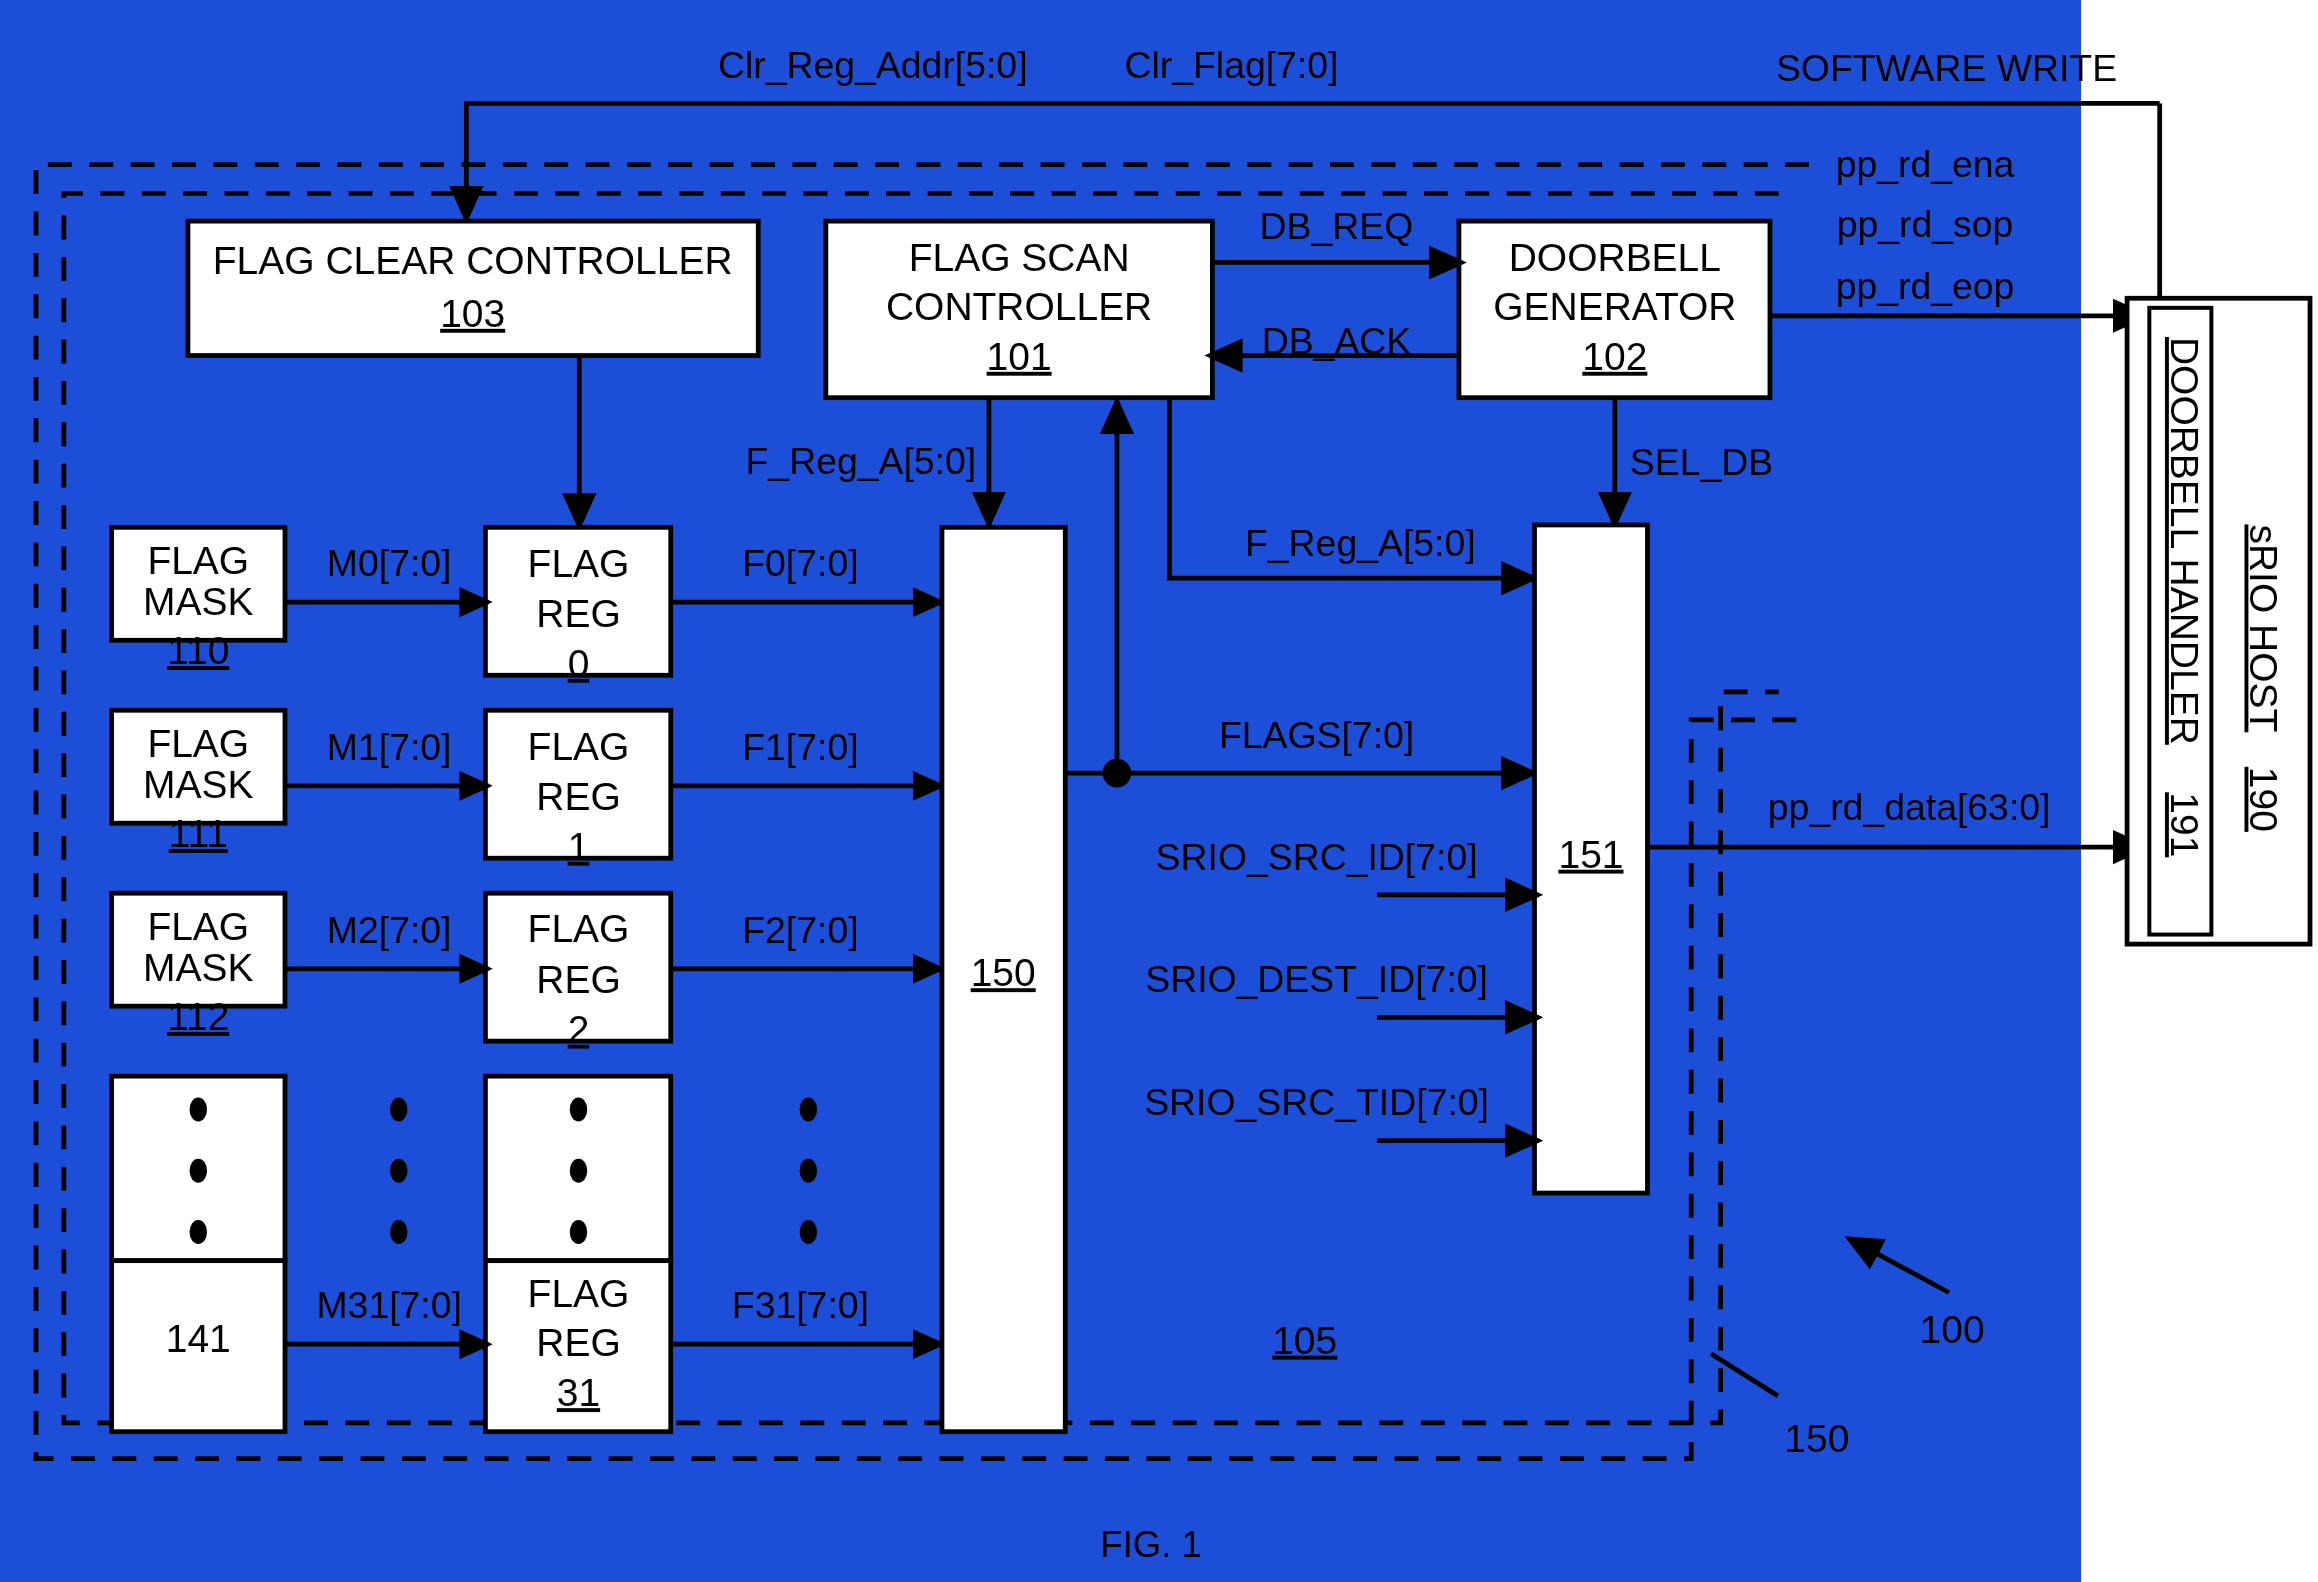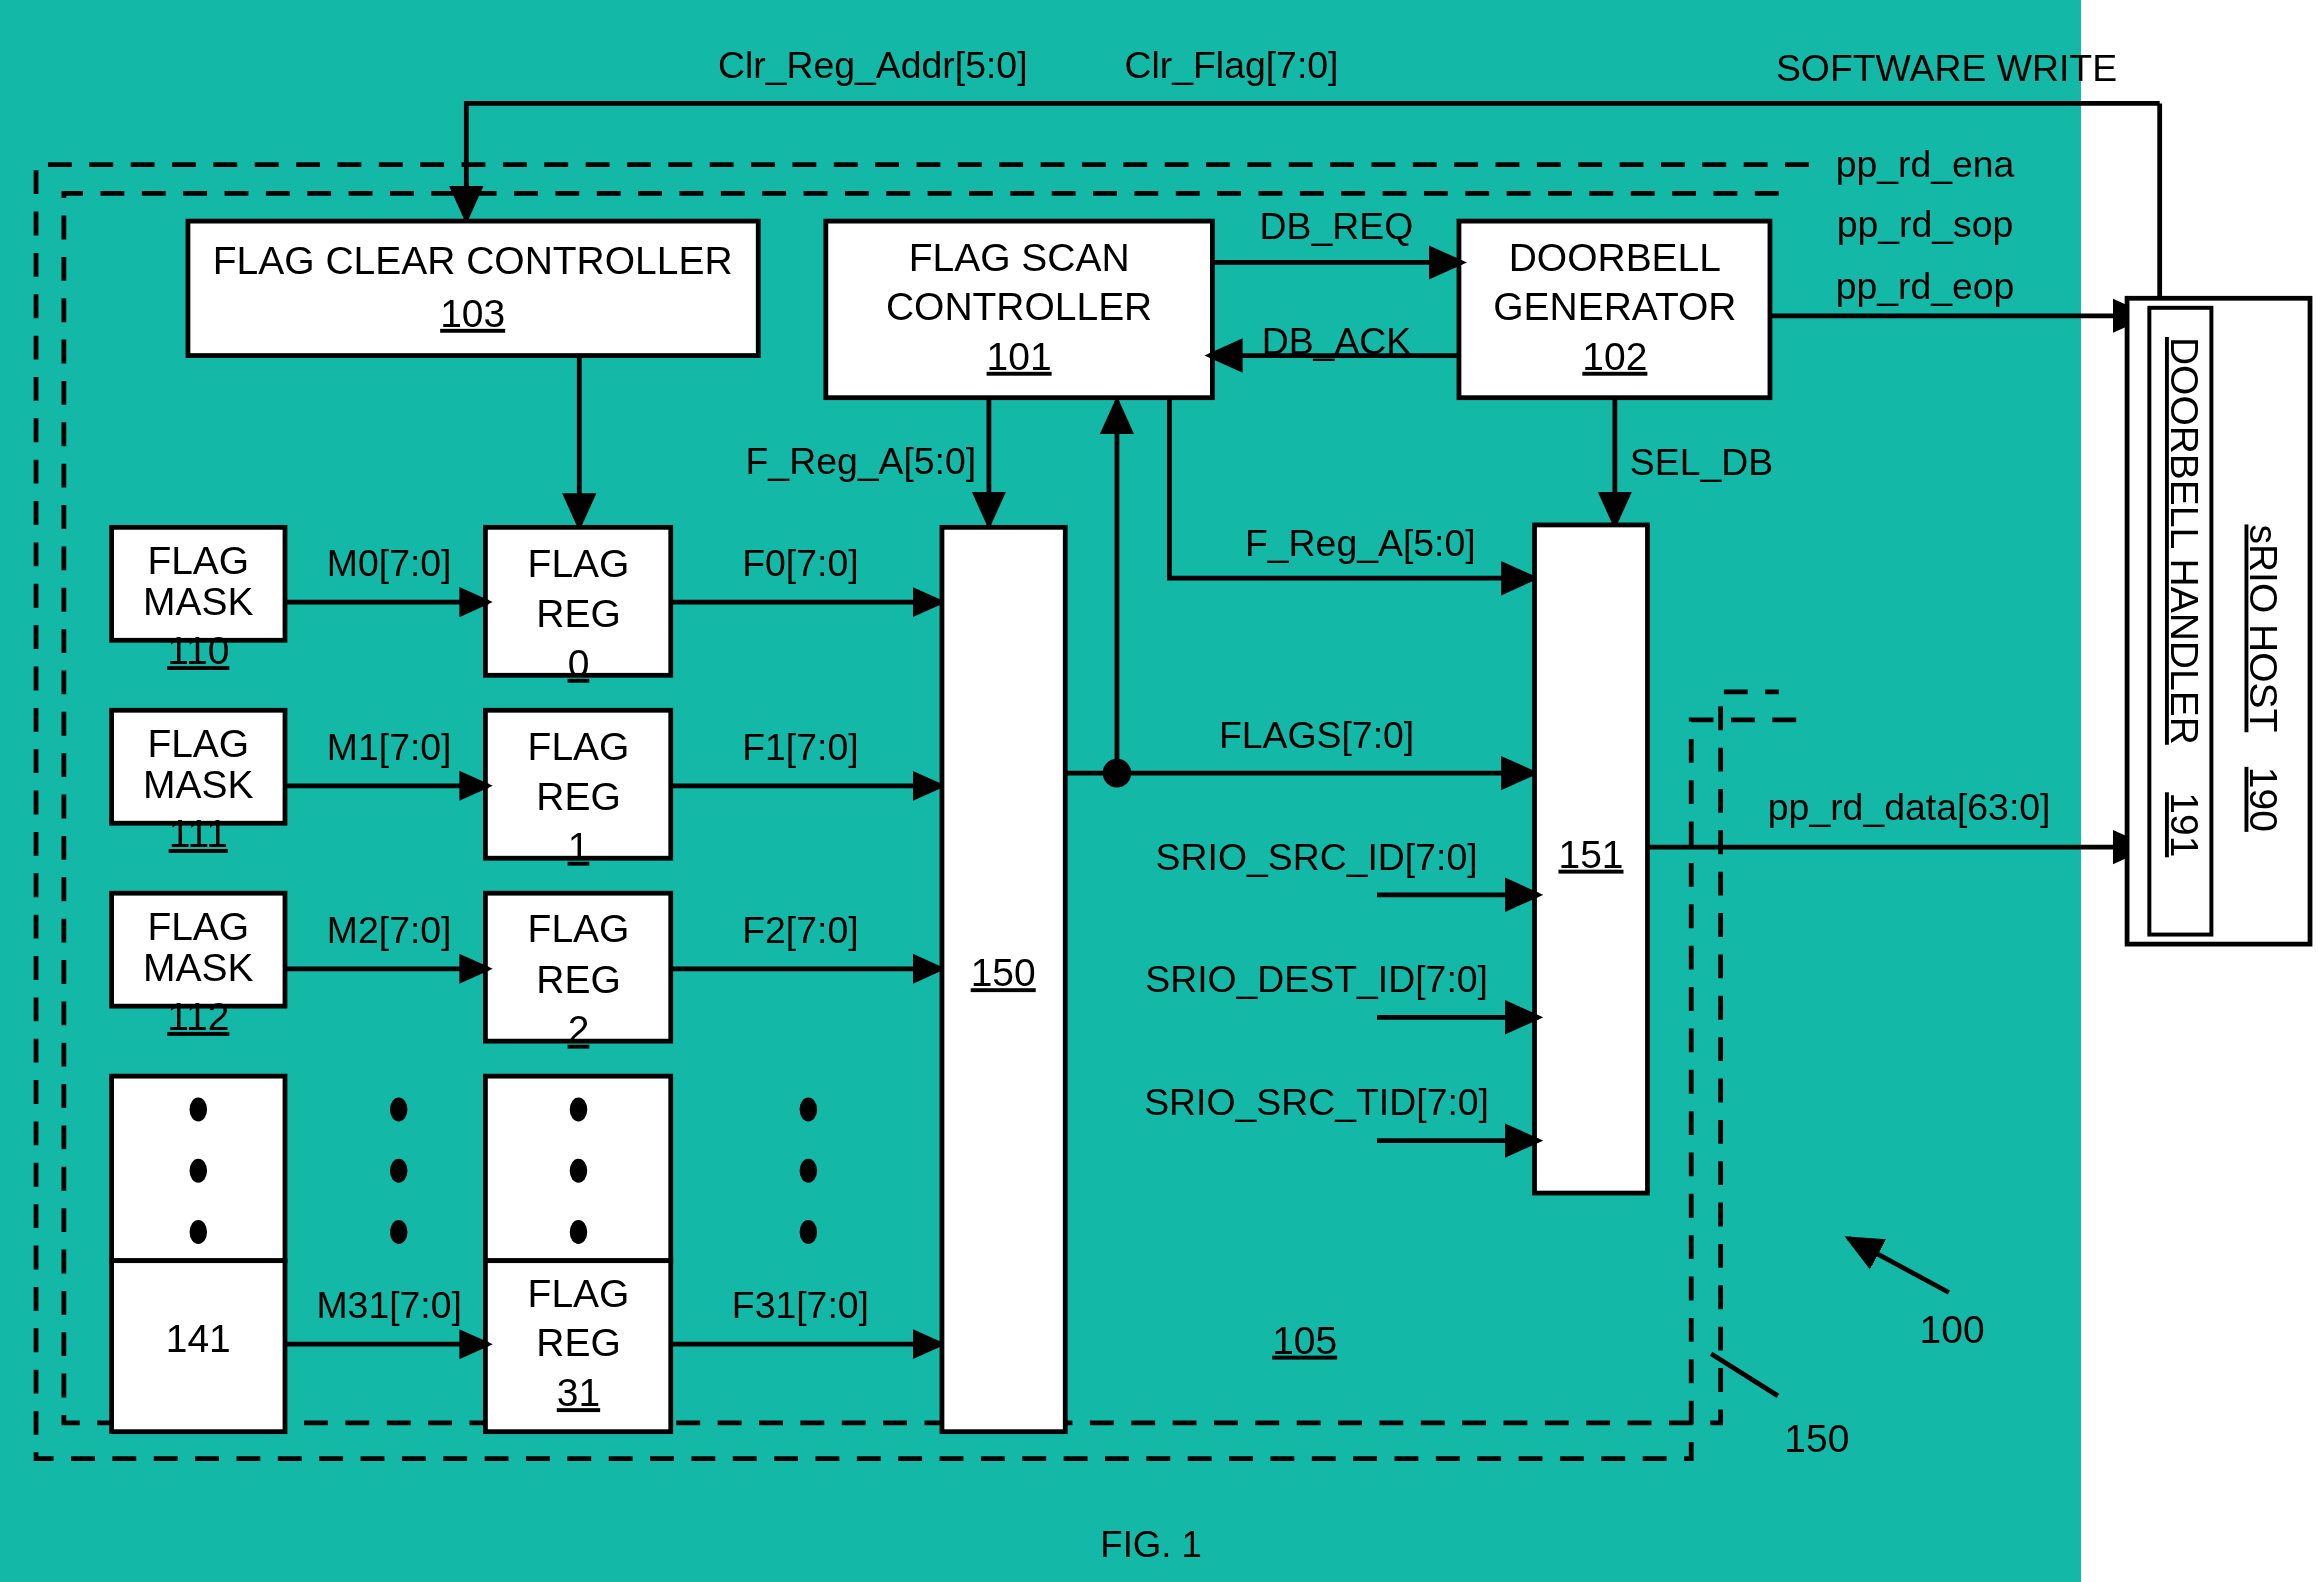--- a/index.html
+++ b/index.html
@@ -4,21 +4,21 @@
 <style>
   html, body {
     margin: 0;
     padding: 0;
     background: #ffffff;
   }
   #root {
     position: relative;
     width: 2081px;
     height: 1582px;
-    background: #14b8a6;
+    background: #1d4ed8;
     font-family: "Liberation Sans", sans-serif;
   }
   svg.diagram {
     position: absolute;
     left: 0;
     top: 0;
     width: 2319px;
     height: 1582px;
   }
   .blk {

